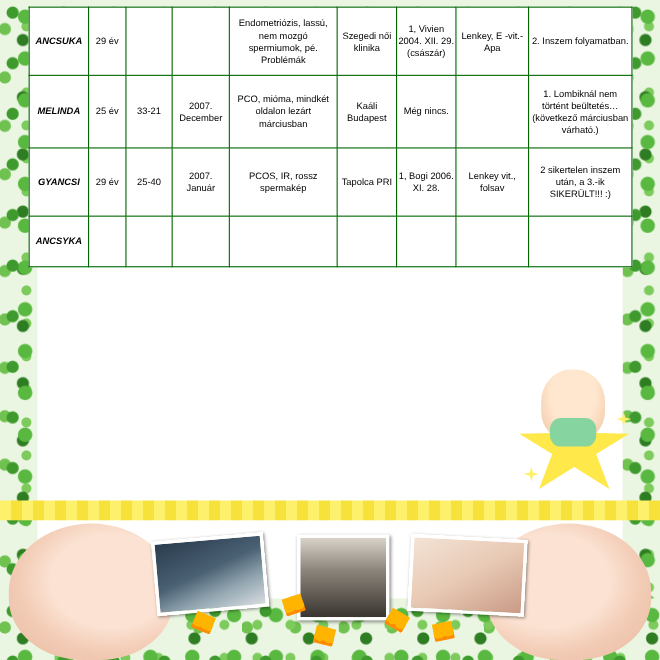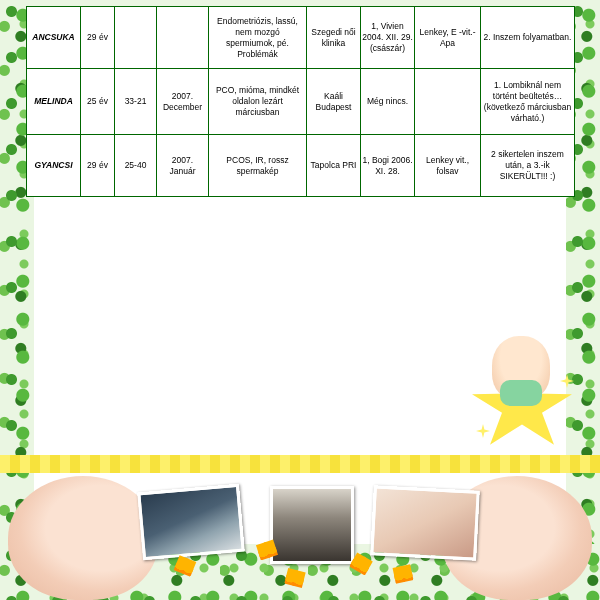--- a/index.html
+++ b/index.html
@@ -245,20 +245,31 @@
           <td class="c-name">GYANCSI</td>
           <td>29 év</td>
           <td>25-40</td>
           <td>2007. Január</td>
           <td>PCOS, IR, rossz spermakép</td>
           <td>Tapolca PRI</td>
           <td>1, Bogi 2006. XI. 28.</td>
           <td>Lenkey vit., folsav</td>
           <td>2 sikertelen inszem után, a 3.-ik SIKERÜLT!!! :)</td>
         </tr>
+        <tr style="height:46px">
+          <td class="c-name">ANCSYKA</td>
+          <td></td>
+          <td></td>
+          <td></td>
+          <td></td>
+          <td></td>
+          <td></td>
+          <td></td>
+          <td></td>
+        </tr>
       </tbody>
     </table>
   </div>
 
   <div id="star-baby">
     <div class="spark" id="spark-1"></div>
     <div class="spark" id="spark-2"></div>
     <div id="star-shape"></div>
     <div id="star-body"></div>
     <div id="star-bib"></div>

